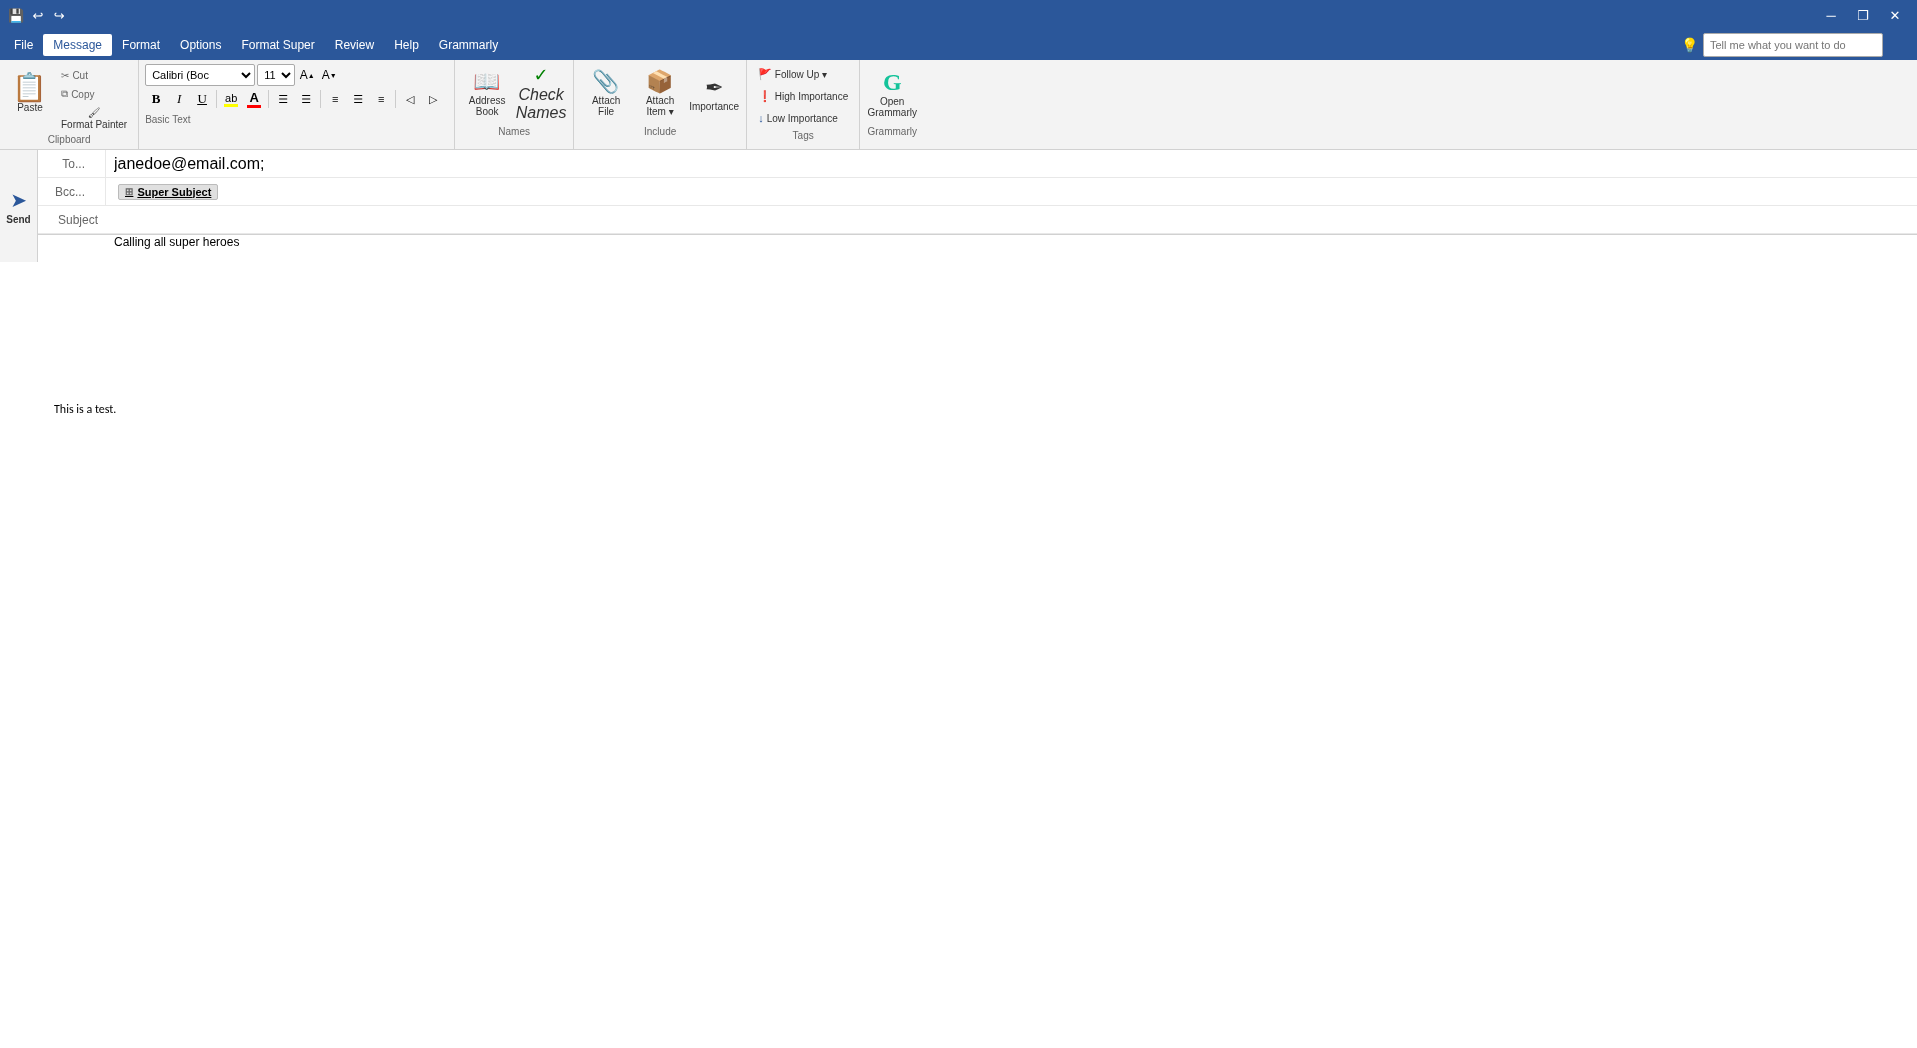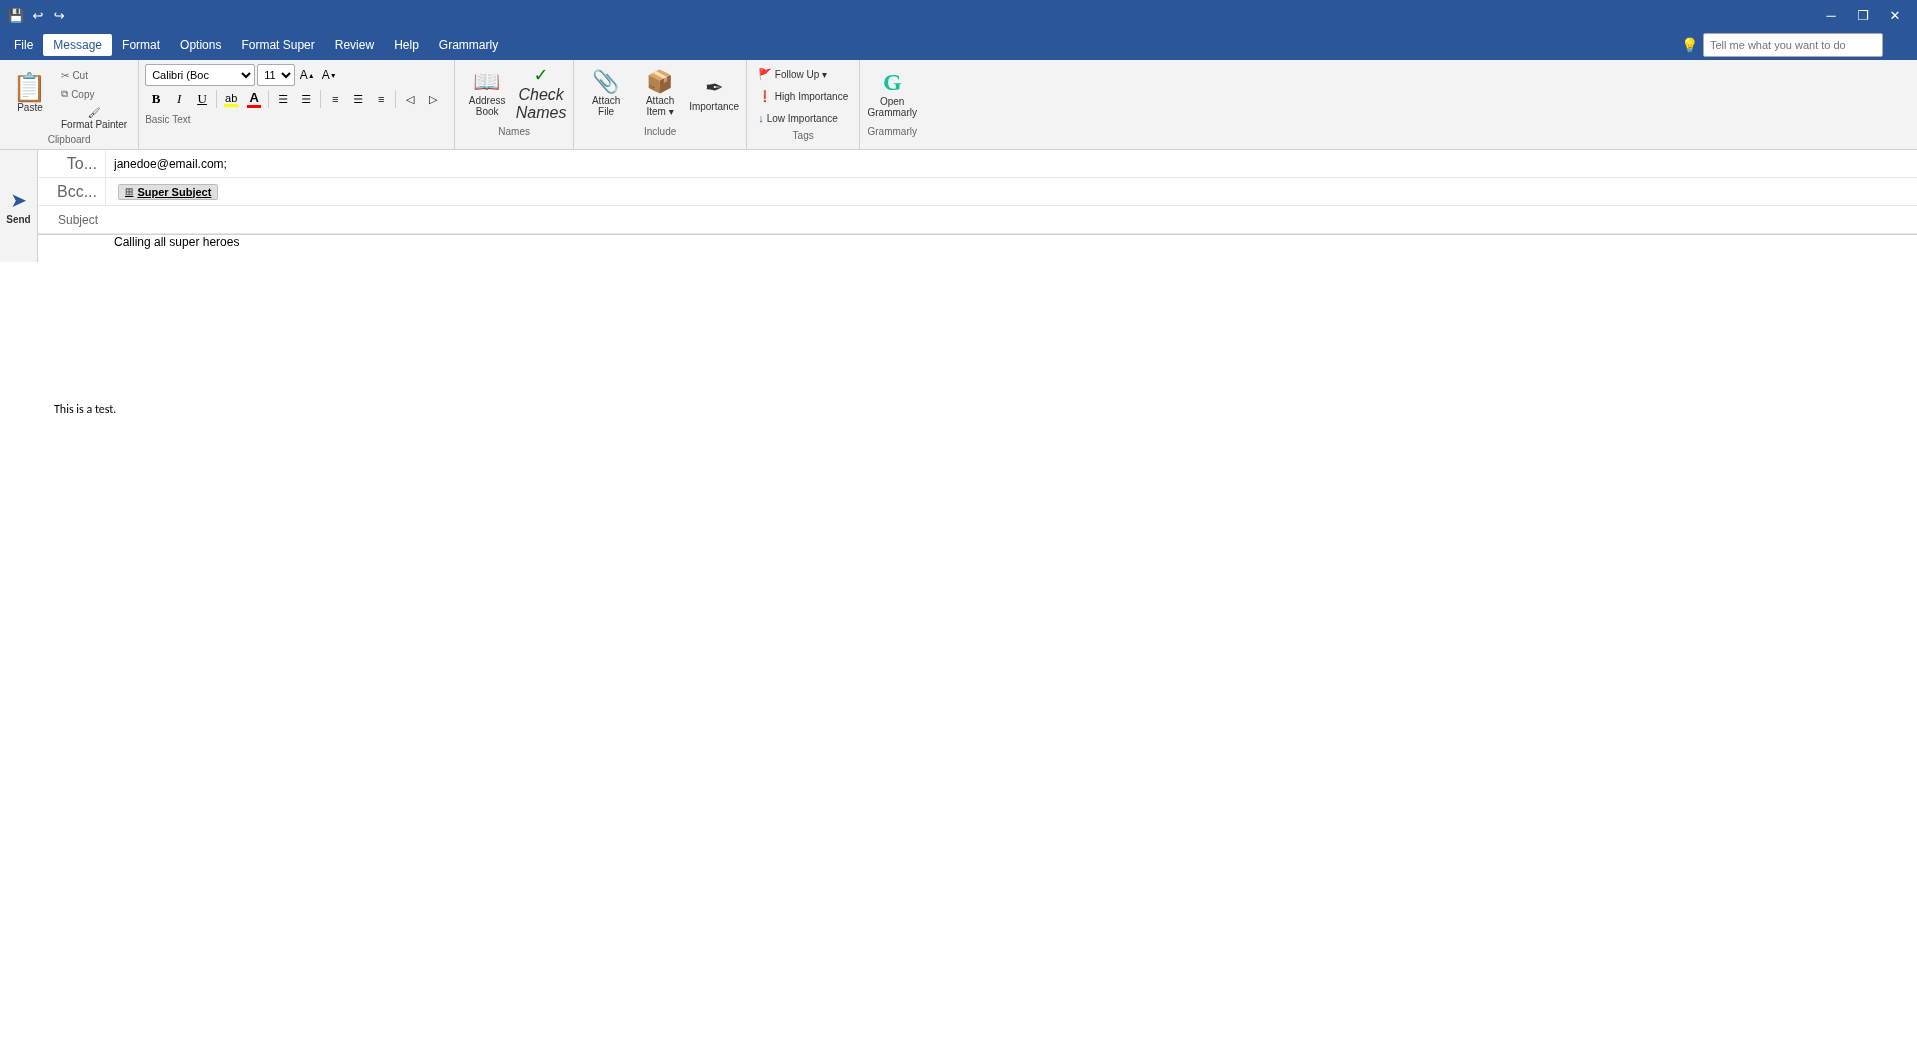--- a/index.html
+++ b/index.html
@@ -325,35 +325,35 @@
       align-items: center;
       border-bottom: 1px solid #e8e8e8;
       height: 28px;
     }
     .email-label-btn {
       width: 68px;
       height: 100%;
       display: flex;
       align-items: center;
       justify-content: flex-end;
-      padding-right: 8px;
-      font-size: 16px;
+      padding-right: 20px;
+      font-size: 12px;
       color: #666;
       background: transparent;
       border: none;
       border-right: 1px solid #e8e8e8;
       cursor: pointer;
       flex-shrink: 0;
     }
     .email-input {
       flex: 1;
       border: none;
       outline: none;
       padding: 0 8px;
-      font-size: 12px;
+      font-size: 16px;
       height: 100%;
       background: transparent;
     }
     .bcc-tag {
       display: inline-flex;
       align-items: center;
       background: #e0e0e0;
       border: 1px solid #bbb;
       border-radius: 2px;
       padding: 1px 6px;

